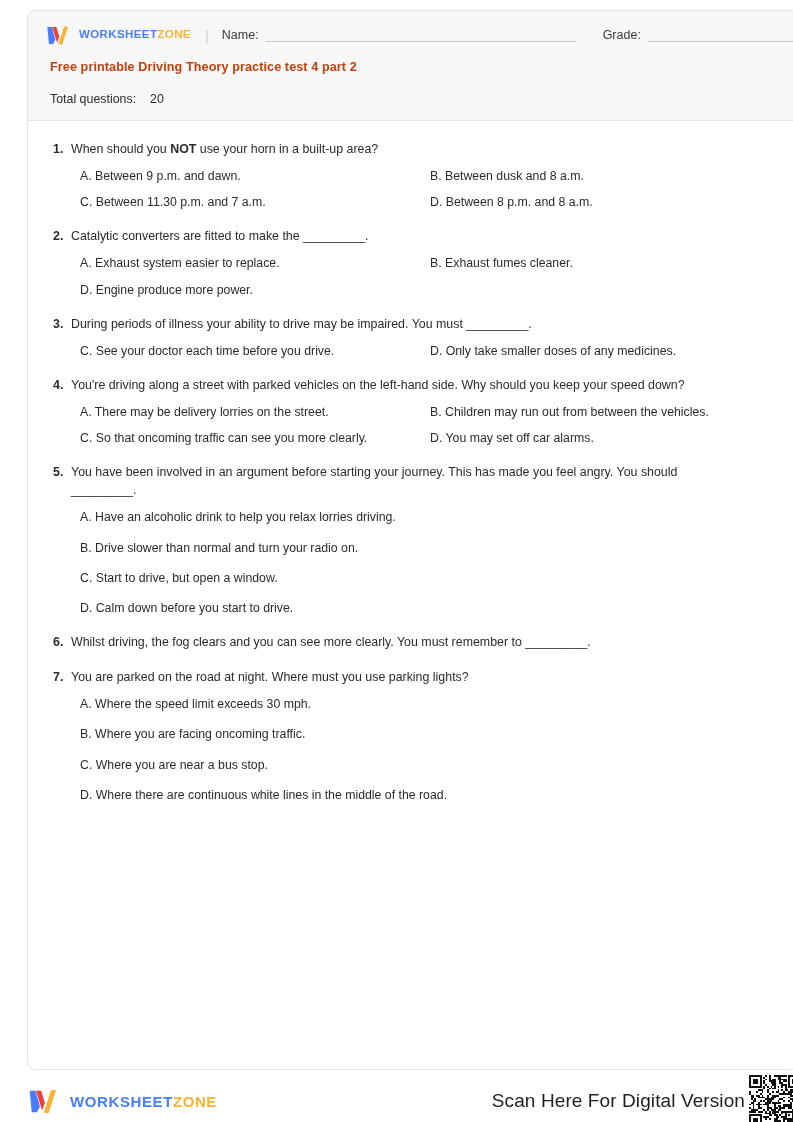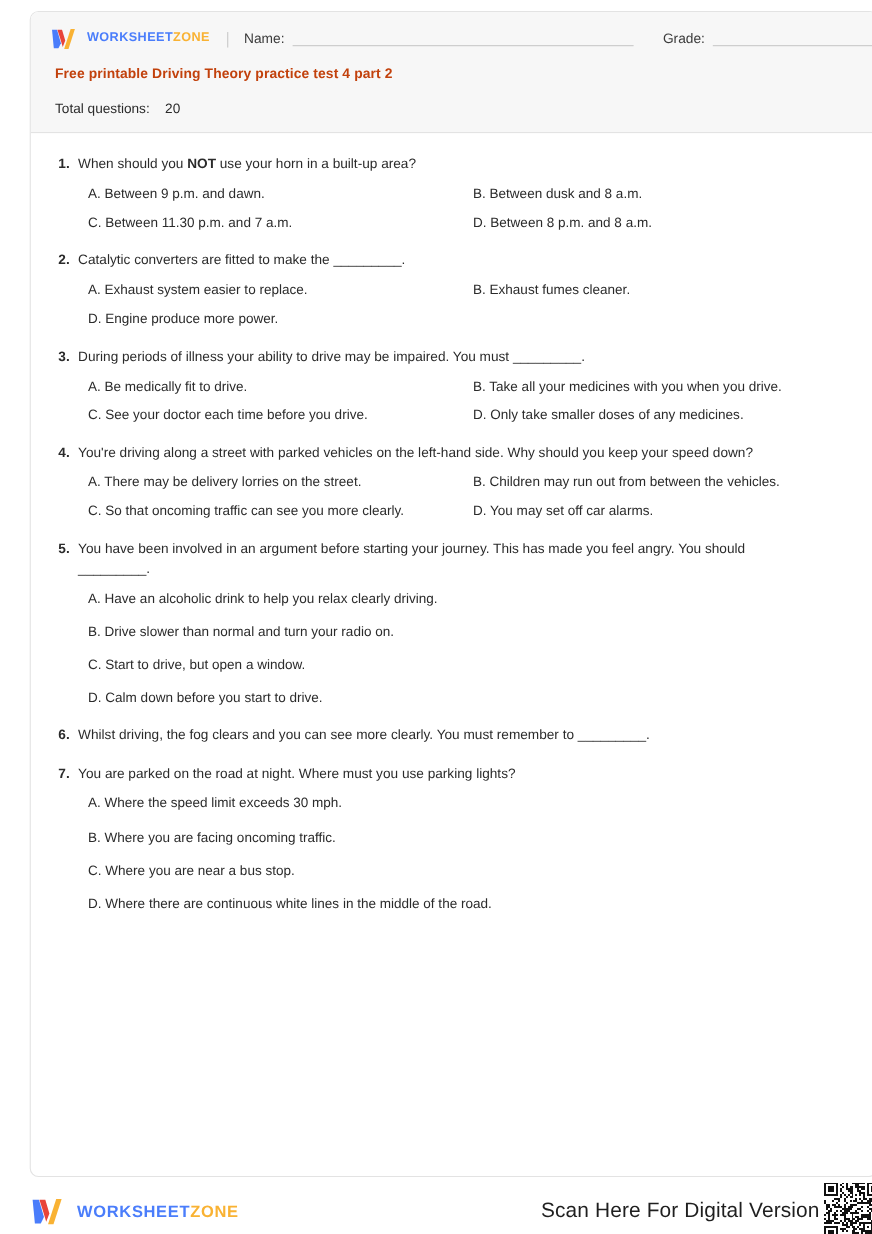--- a/index.html
+++ b/index.html
@@ -283,24 +283,20 @@
             </div>
           </div>
         </div>
         <div class="q">
           <div class="q-head">
             <span class="q-num">3.</span>
             <span class="q-text">During periods of illness your ability to drive may be impaired. You must _________.</span>
           </div>
           <div class="answers cols-2">
             <div class="ans-row">
-              <div class="ans">A. Be medically fit to drive.</div>
-              <div class="ans">B. Take all your medicines with you when you drive.</div>
-            </div>
-            <div class="ans-row">
               <div class="ans">C. See your doctor each time before you drive.</div>
               <div class="ans">D. Only take smaller doses of any medicines.</div>
             </div>
           </div>
         </div>
         <div class="q">
           <div class="q-head">
             <span class="q-num">4.</span>
             <span class="q-text">You're driving along a street with parked vehicles on the left-hand side. Why should you keep your speed down?</span>
           </div>
@@ -315,21 +311,21 @@
             </div>
           </div>
         </div>
         <div class="q">
           <div class="q-head">
             <span class="q-num">5.</span>
             <span class="q-text">You have been involved in an argument before starting your journey. This has made you feel angry. You should _________.</span>
           </div>
           <div class="answers cols-1">
             <div class="ans-row">
-              <div class="ans">A. Have an alcoholic drink to help you relax clearly driving.</div>
+              <div class="ans">A. Have an alcoholic drink to help you relax lorries driving.</div>
             </div>
             <div class="ans-row">
               <div class="ans">B. Drive slower than normal and turn your radio on.</div>
             </div>
             <div class="ans-row">
               <div class="ans">C. Start to drive, but open a window.</div>
             </div>
             <div class="ans-row">
               <div class="ans">D. Calm down before you start to drive.</div>
             </div>

